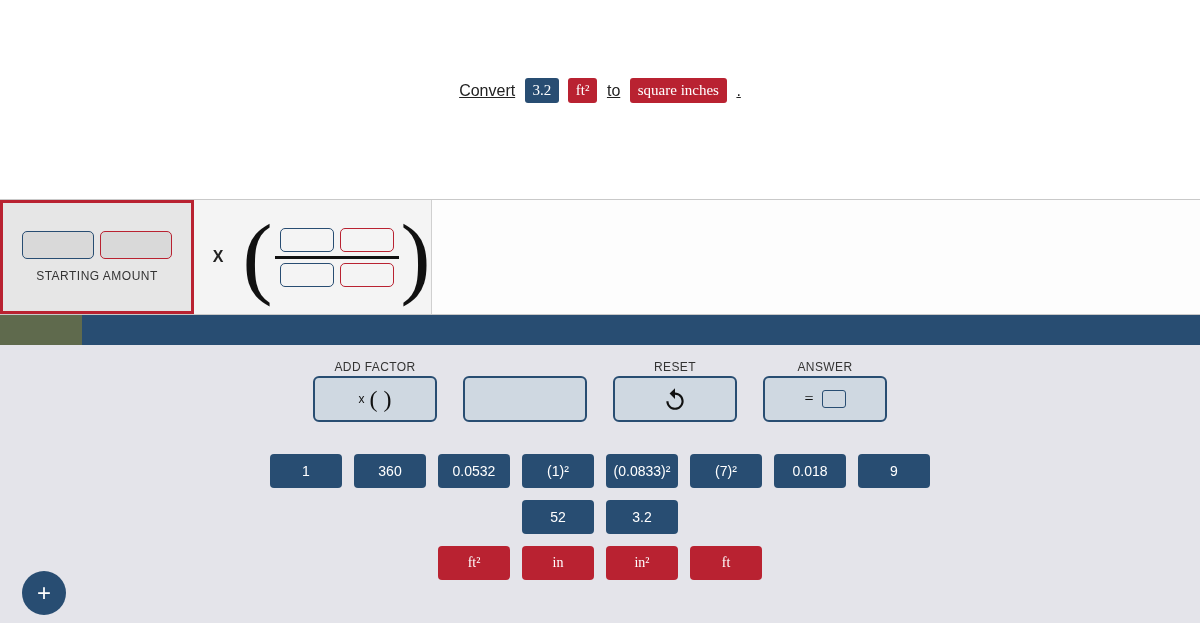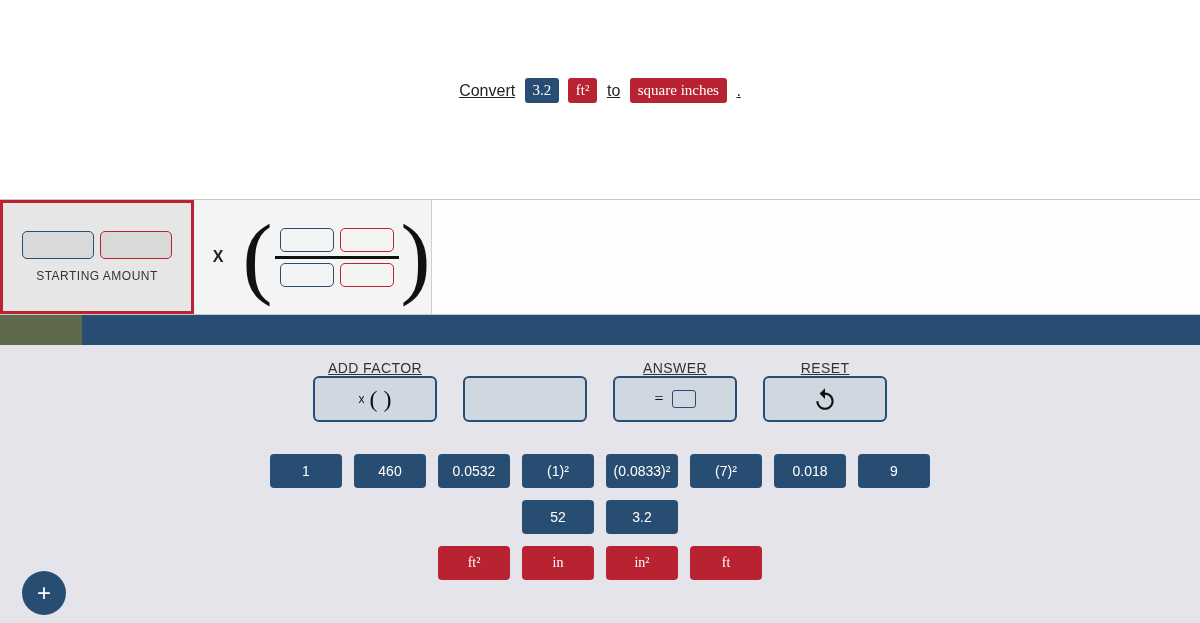--- a/index.html
+++ b/index.html
@@ -116,24 +116,23 @@
   
   .ctrl-row {
     position:absolute;
     top:360px; left:0; right:0;
     display:flex; justify-content:center; gap:26px;
   }
   .ctrl {
     display:flex; flex-direction:column; align-items:center;
   }
   .ctrl-label {
-    font-size:14px; letter-spacing:0.4px;
+    font-size:12px; letter-spacing:0.4px;
     color:#333; margin-bottom:4px;
     height:12px;
-    text-decoration:underline;
   }
   .ctrl-btn {
     width:124px; height:46px;
     border:2px solid #284d72;
     border-radius:6px;
     background:#cfd8e1;
     display:flex; align-items:center; justify-content:center;
     font-family:"Times New Roman", serif;
     font-size:24px; color:#111;
     cursor:pointer;
@@ -225,40 +224,40 @@
     <div class="ctrl-btn">
       <span class="mini-x">x</span>
       <span>(   )</span>
     </div>
   </div>
   <div class="ctrl">
     <div class="ctrl-label"></div>
     <div class="ctrl-btn"></div>
   </div>
   <div class="ctrl">
-    <div class="ctrl-label">ANSWER</div>
-    <div class="ctrl-btn">
-      <span class="mini-eq">=</span>
-      <span class="mini-box"></span>
-    </div>
-  </div>
-  <div class="ctrl">
     <div class="ctrl-label">RESET</div>
     <div class="ctrl-btn">
       <svg width="26" height="26" viewBox="0 0 24 24">
         <path d="M12 5V2L7 7l5 5V8c3.3 0 6 2.7 6 6s-2.7 6-6 6-6-2.7-6-6H4c0 4.4 3.6 8 8 8s8-3.6 8-8-3.6-8-8-8z" fill="#111"></path>
       </svg>
     </div>
   </div>
+  <div class="ctrl">
+    <div class="ctrl-label">ANSWER</div>
+    <div class="ctrl-btn">
+      <span class="mini-eq">=</span>
+      <span class="mini-box"></span>
+    </div>
+  </div>
 </div>
 
 <div class="tiles">
   <div class="tile-row">
     <div class="tile blue">1</div>
-    <div class="tile blue">460</div>
+    <div class="tile blue">360</div>
     <div class="tile blue">0.0532</div>
     <div class="tile blue">(1)²</div>
     <div class="tile blue">(0.0833)²</div>
     <div class="tile blue">(7)²</div>
     <div class="tile blue">0.018</div>
     <div class="tile blue">9</div>
   </div>
   <div class="tile-row">
     <div class="tile ph"></div>
     <div class="tile ph"></div>

